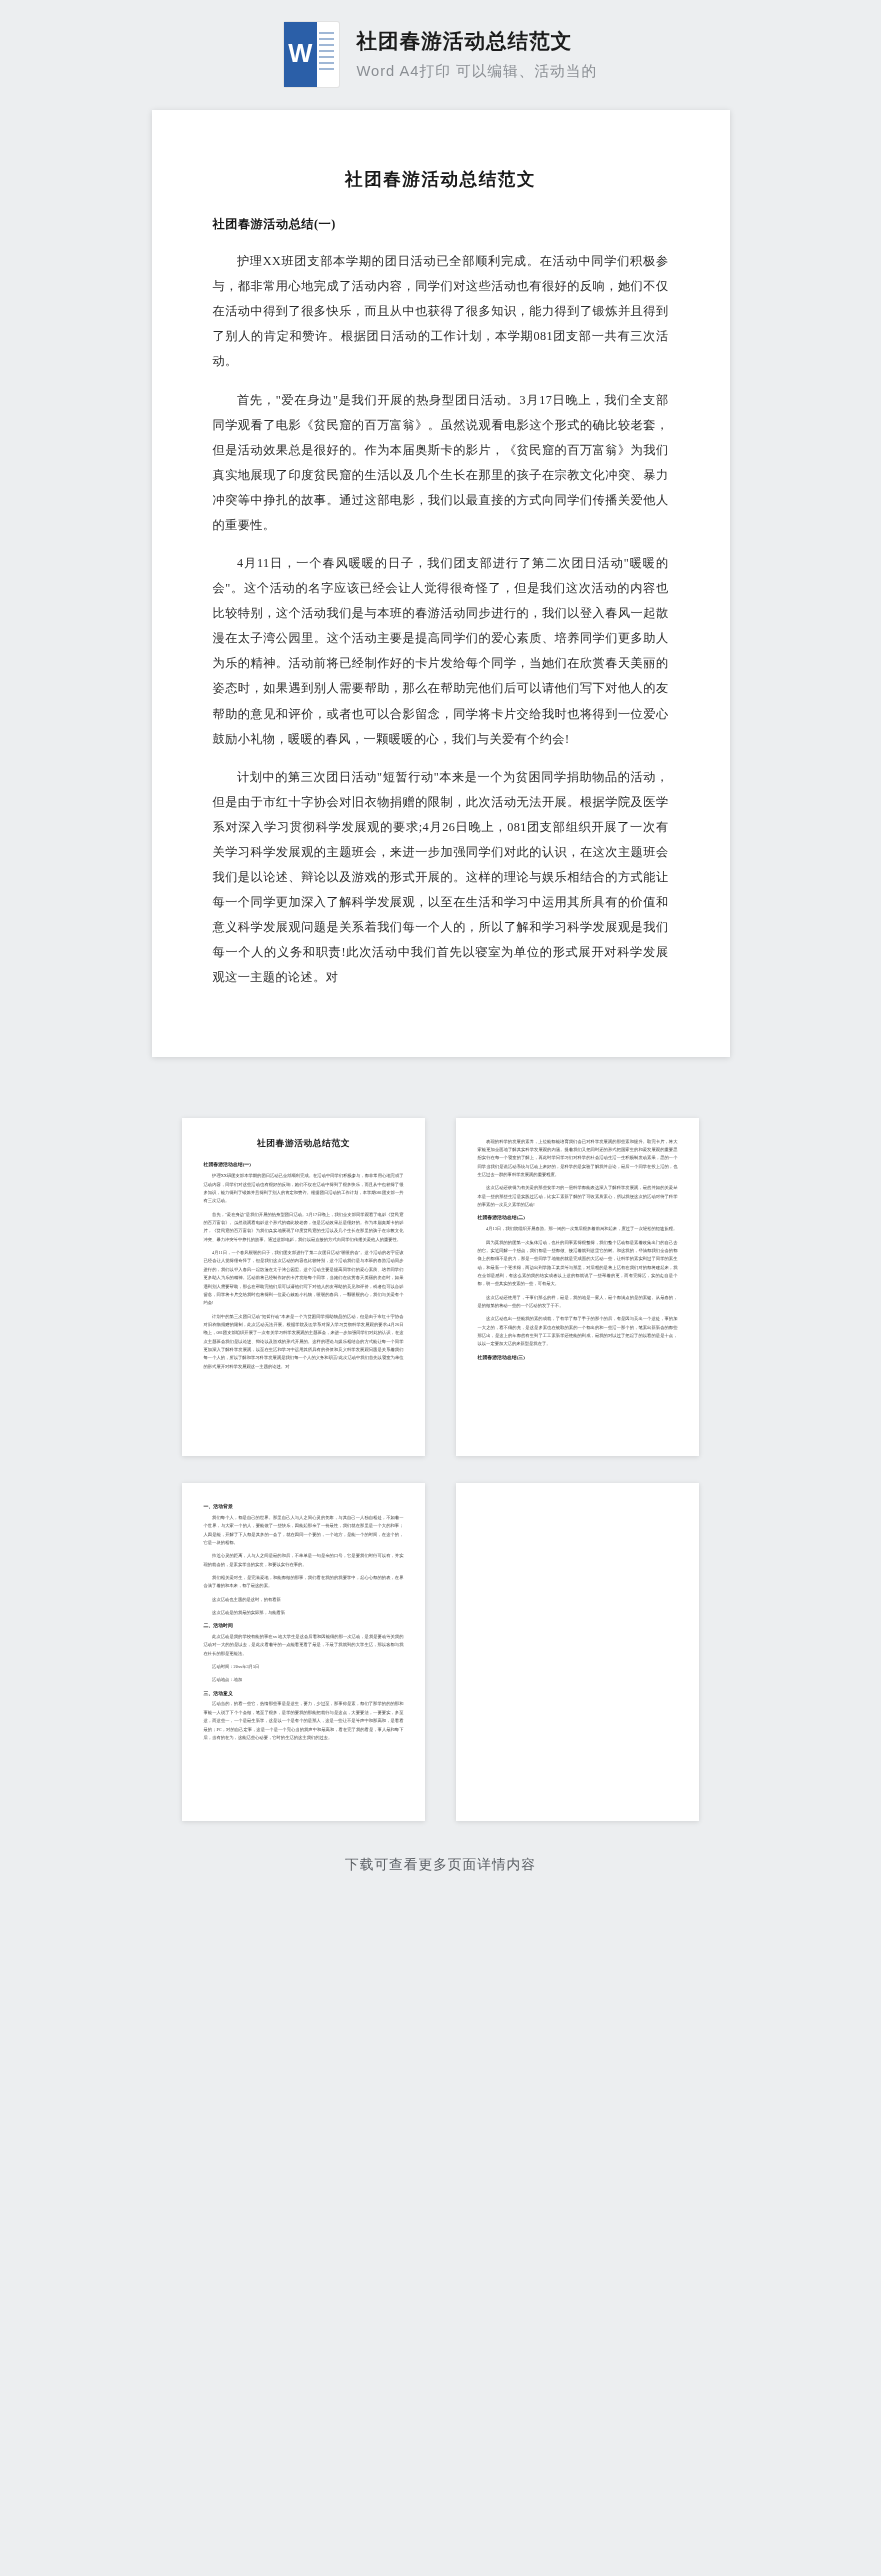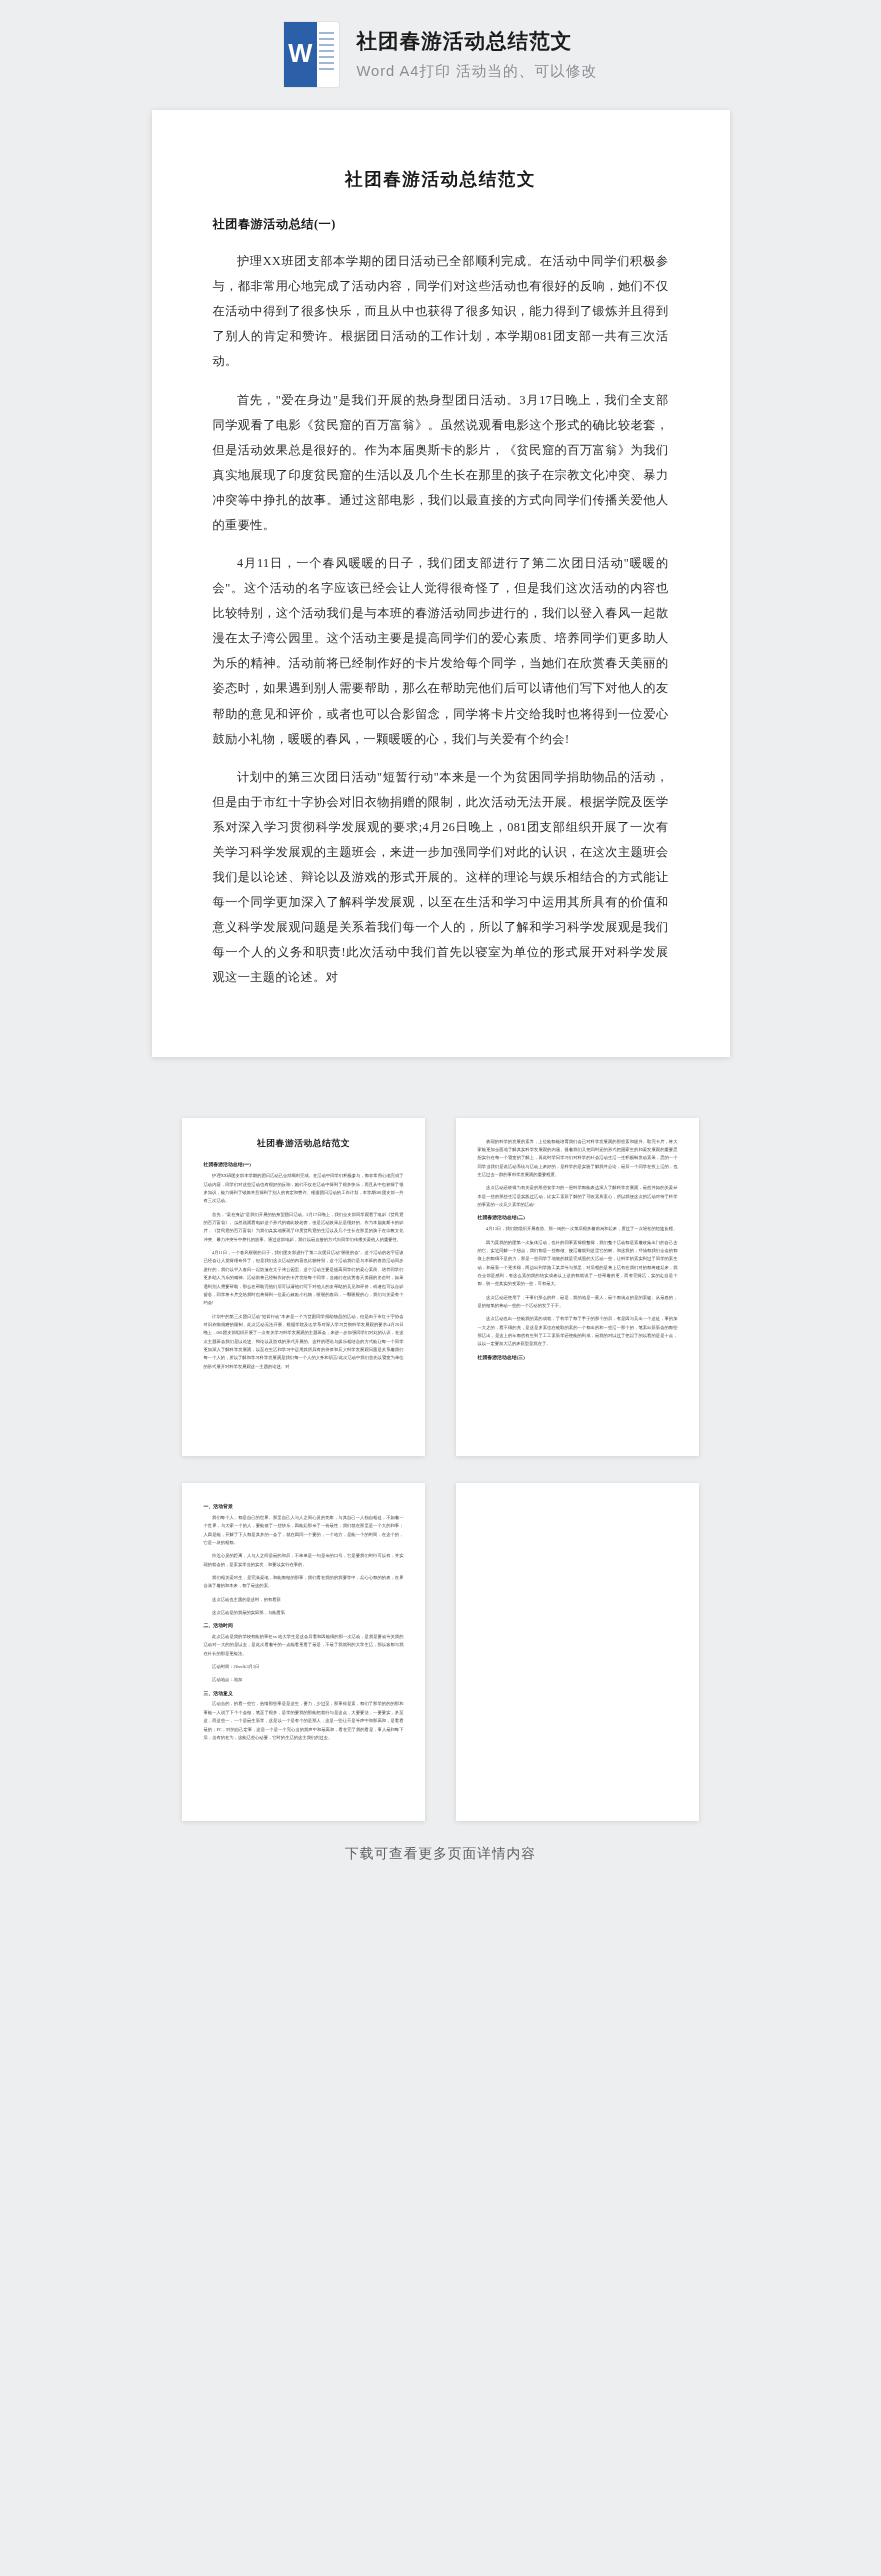--- a/index.html
+++ b/index.html
@@ -157,21 +157,21 @@
     text-align: justify;
     text-indent: 2em;
     margin: 0 0 4.9px 0;
   }
 
   .footer-note {
     text-align: center;
     font-family: "Liberation Sans", sans-serif;
     font-size: 13.7px;
     color: #5a5e63;
-    padding: 24px 0 29px 0;
+    padding: 35px 0 29px 0;
     letter-spacing: 1px;
   }
 </style>
 </head>
 <body>
 
 <div class="page-wrap">
 
   <div class="header">
     <div class="header-inner">
@@ -184,21 +184,21 @@
             <i></i>
             <i></i>
             <i></i>
             <i></i>
             <i></i>
             <i></i>
         </span>
       </span>
       <span class="header-texts">
         <span class="header-title">社团春游活动总结范文</span>
-        <span class="header-sub">Word A4打印 活动当的、可以修改</span>
+        <span class="header-sub">Word A4打印 可以编辑、活动当的</span>
       </span>
     </div>
   </div>
 
   <div class="main-doc">
     <div class="doc-title">社团春游活动总结范文</div>
     <div class="doc-heading">社团春游活动总结(一)</div>
     <p class="doc-p">护理XX班团支部本学期的团日活动已全部顺利完成。在活动中同学们积极参与，都非常用心地完成了活动内容，同学们对这些活动也有很好的反响，她们不仅在活动中得到了很多快乐，而且从中也获得了很多知识，能力得到了锻炼并且得到了别人的肯定和赞许。根据团日活动的工作计划，本学期081团支部一共有三次活动。</p>
     <p class="doc-p">首先，"爱在身边"是我们开展的热身型团日活动。3月17日晚上，我们全支部同学观看了电影《贫民窟的百万富翁》。虽然说观看电影这个形式的确比较老套，但是活动效果总是很好的。作为本届奥斯卡的影片，《贫民窟的百万富翁》为我们真实地展现了印度贫民窟的生活以及几个生长在那里的孩子在宗教文化冲突、暴力冲突等中挣扎的故事。通过这部电影，我们以最直接的方式向同学们传播关爱他人的重要性。</p>
     <p class="doc-p">4月11日，一个春风暖暖的日子，我们团支部进行了第二次团日活动"暖暖的会"。这个活动的名字应该已经会让人觉得很奇怪了，但是我们这次活动的内容也比较特别，这个活动我们是与本班的春游活动同步进行的，我们以登入春风一起散漫在太子湾公园里。这个活动主要是提高同学们的爱心素质、培养同学们更多助人为乐的精神。活动前将已经制作好的卡片发给每个同学，当她们在欣赏春天美丽的姿态时，如果遇到别人需要帮助，那么在帮助完他们后可以请他们写下对他人的友帮助的意见和评价，或者也可以合影留念，同学将卡片交给我时也将得到一位爱心鼓励小礼物，暖暖的春风，一颗暖暖的心，我们与关爱有个约会!</p>

